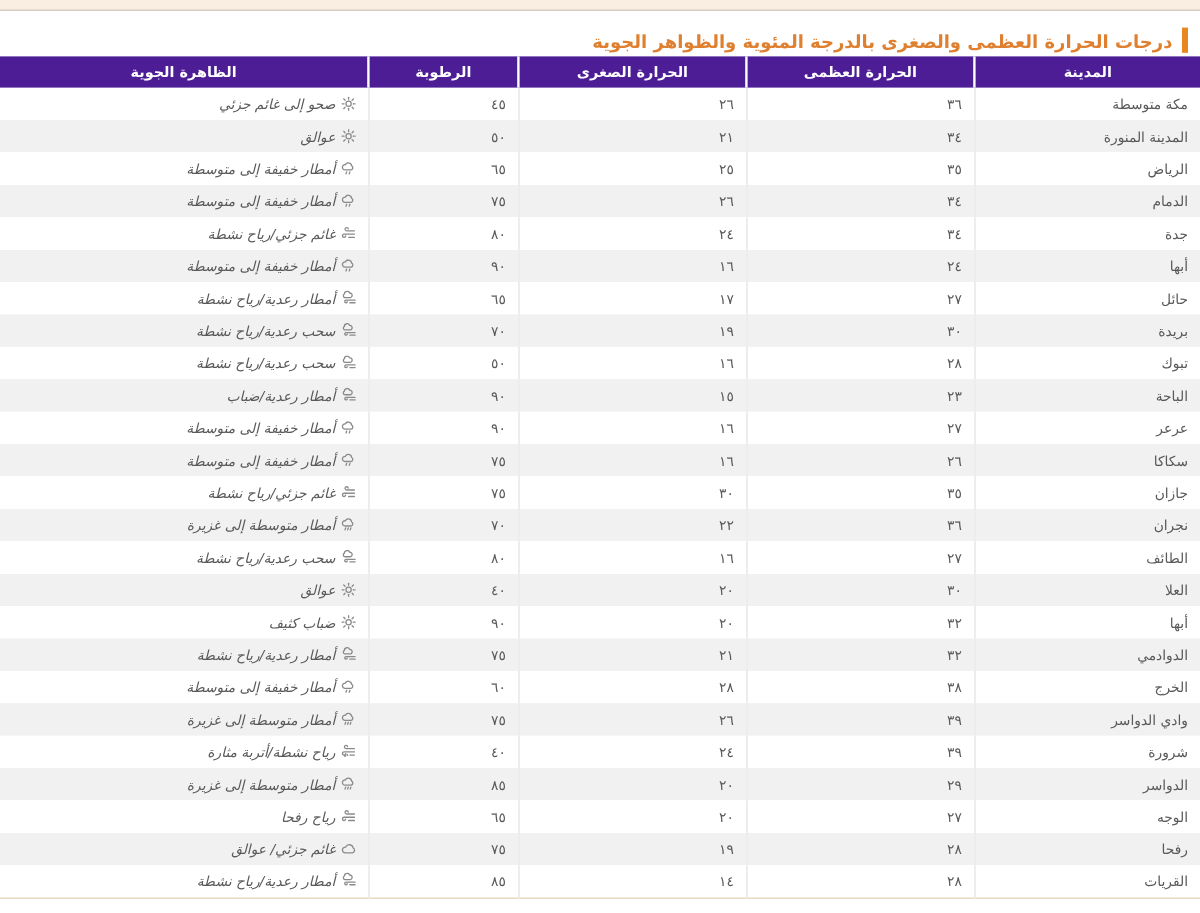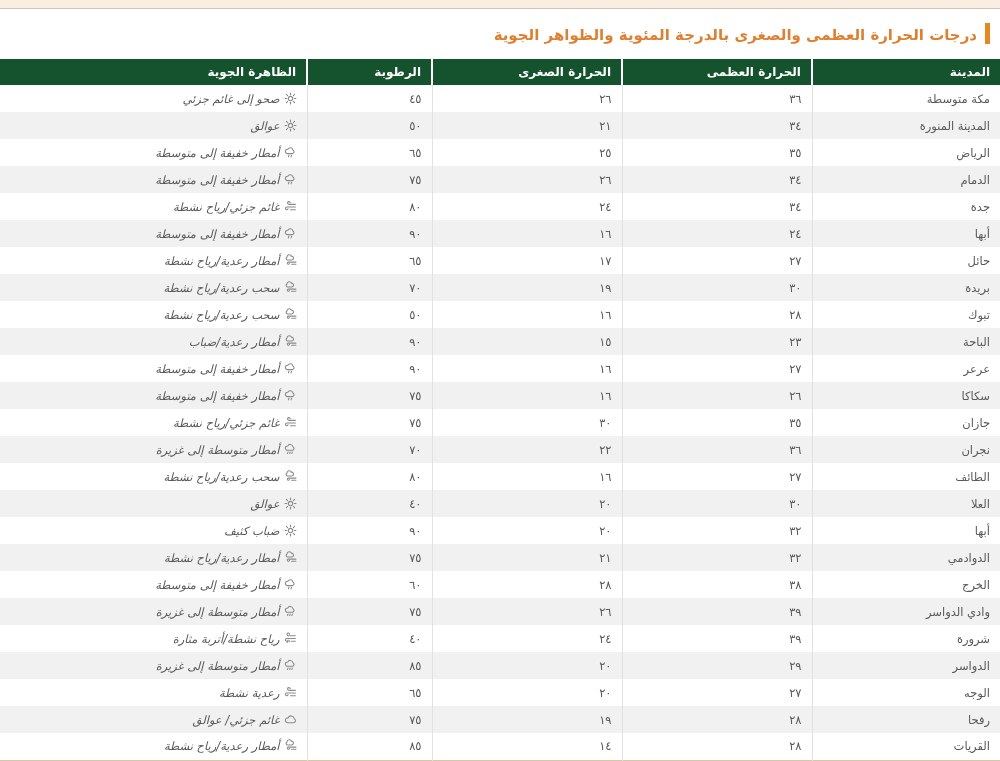--- a/index.html
+++ b/index.html
@@ -9,21 +9,21 @@
     font-family: "DejaVu Sans", "Liberation Sans", sans-serif;
   }
   .top-strip {
     height: 8px;
     background: #faeee3;
     border-bottom: 1px solid #cdc3b9;
   }
   .title-row {
     display: flex;
     gap: 8px;
-    padding: 14px 10px 12px 10px;
+    padding: 14px 10px 0 10px;
     height: 24px;
   }
   .title-accent {
     width: 5px;
     height: 21px;
     background: #e8861f;
     flex: 0 0 auto;
   }
   .page-title {
     margin: 0;
@@ -37,25 +37,24 @@
     border-collapse: collapse;
     table-layout: fixed;
     border-bottom: 1px solid #d9c7a3;
   }
   col.c-city { width: 188px; }
   col.c-max { width: 190px; }
   col.c-min { width: 190px; }
   col.c-hum { width: 125px; }
   col.c-phen { width: auto; }
   thead th {
-    background: #14532d;
+    background: #4c1d95;
     color: #ffffff;
     font-size: 12px;
     font-weight: bold;
-    text-align: right;
     height: 26px;
     padding: 0 10px;
     box-sizing: border-box;
     border-left: 2px solid #ffffff;
   }
   thead th:last-child { border-left: none; }
   tbody td {
     font-size: 11.5px;
     color: #58595b;
     text-align: right;
@@ -380,21 +379,21 @@
       </tr>
       <tr>
         <td>الوجه</td>
         <td>٢٧</td>
         <td>٢٠</td>
         <td>٦٥</td>
         <td><span class="wicon"><svg viewBox="0 0 24 24" fill="none" stroke="currentColor" stroke-width="2" stroke-linecap="round">
               <path d="M21 8H9a2.5 2.5 0 1 1 2.5-3"></path>
               <path d="M21 13H5a2.5 2.5 0 1 0 2.5 3"></path>
               <path d="M21 18h-9"></path>
-            </svg></span><span>رعدية نشطة</span></td>
+            </svg></span><span>رياح رفحا</span></td>
       </tr>
       <tr>
         <td>رفحا</td>
         <td>٢٨</td>
         <td>١٩</td>
         <td>٧٥</td>
         <td><span class="wicon"><svg viewBox="0 0 24 24" fill="none" stroke="currentColor" stroke-width="2" stroke-linecap="round">
               <path d="M7 18a4.5 4.5 0 1 1 .56-8.97A6 6 0 0 1 19 10.5 4 4 0 0 1 18 18Z"></path>
             </svg></span><span>غائم جزئي/ عوالق</span></td>
       </tr>

